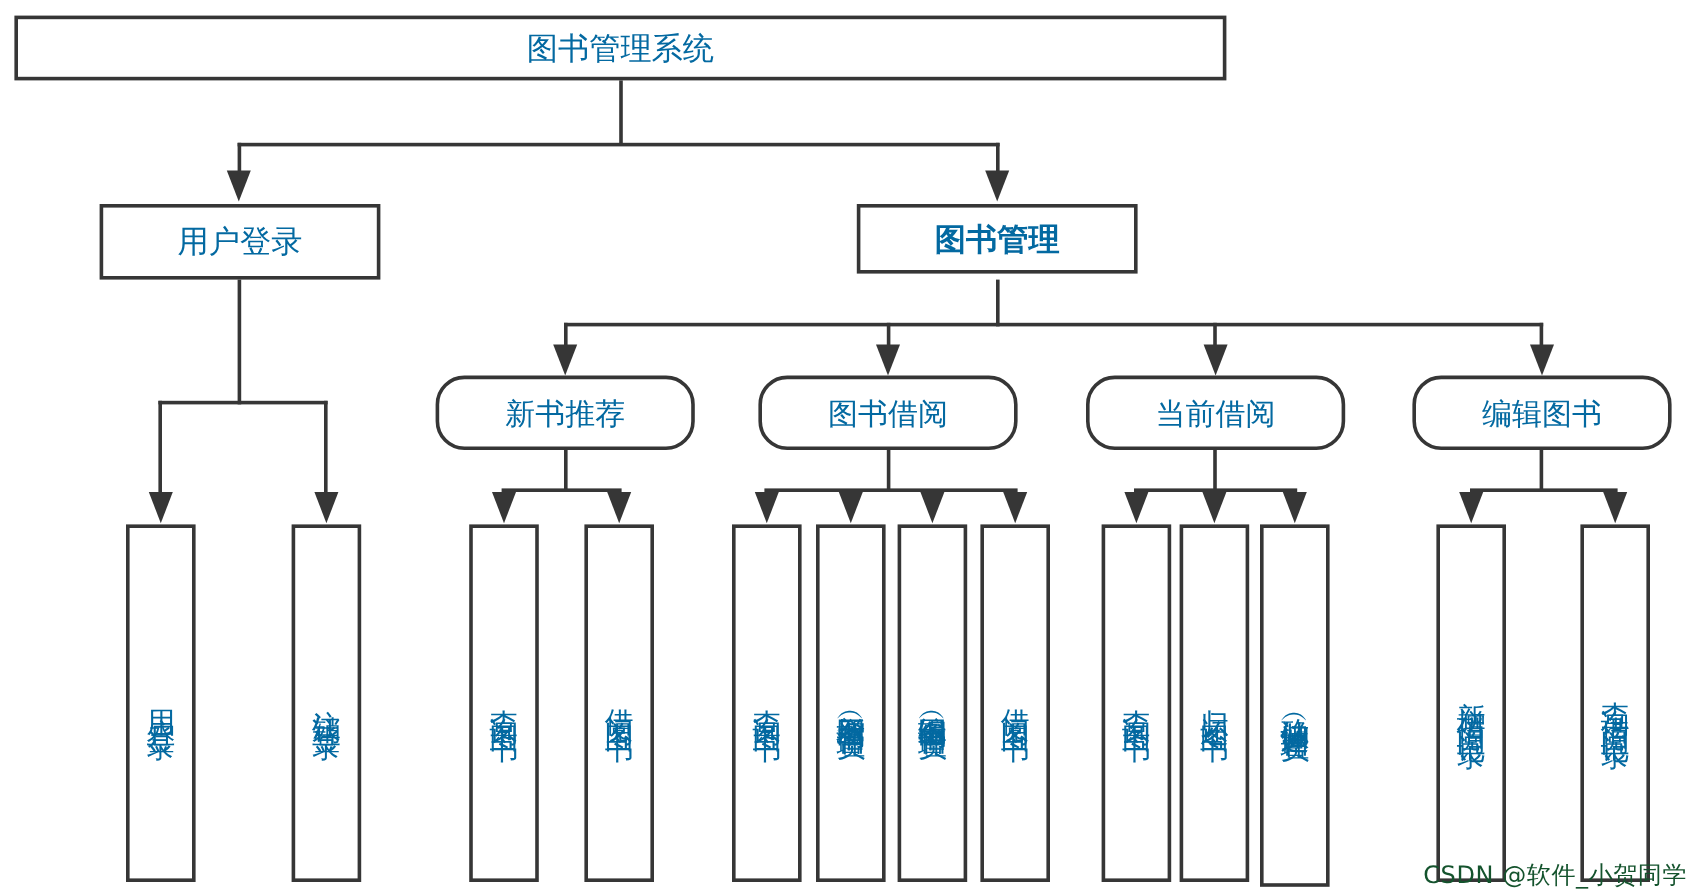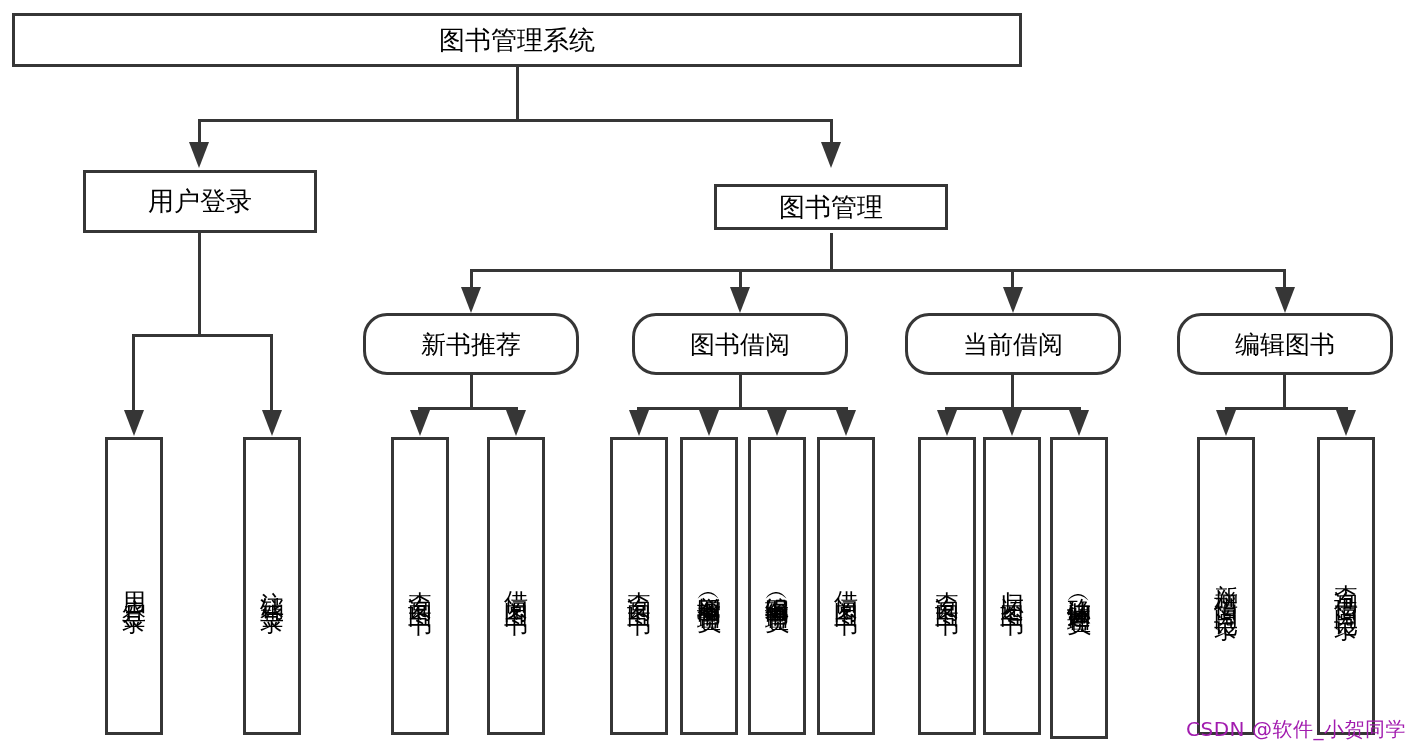--- a/index.html
+++ b/index.html
@@ -11,21 +11,21 @@
     overflow:hidden;
   }
   .node{
     position:absolute;
     box-sizing:border-box;
     border:3px solid #363636;
     background:#ffffff;
     display:flex;
     align-items:center;
     justify-content:center;
-    color:#000000;
+    color:#0369a1;
   }
   .node .lbl{white-space:nowrap;}
   .h1-node{font-size:26px;}
   .h2-node{font-size:26px;}
   .h3-node{font-size:25px;border-radius:24px;}
   .leaf{font-size:24px;}
   .leaf .lbl{
     writing-mode:vertical-rl;
     text-orientation:mixed;
     letter-spacing:7px;
@@ -40,21 +40,21 @@
     position:absolute;
     width:0;height:0;
     border-left:10px solid transparent;
     border-right:10px solid transparent;
     border-top:26px solid #363636;
   }
   .watermark{
     position:absolute;
     left:1186px;top:716px;
     font-size:20px;
-    color:#a21caf;
+    color:#14532d;
     white-space:nowrap;
     z-index:10;
     letter-spacing:0.5px;
   }
 </style>
 </head>
 <body>
 
 <div class="stage">
 
@@ -65,21 +65,21 @@
   <div class="vline" style="left:516px;top:67px;height:54px;"></div>
   <div class="hline" style="left:198px;top:119px;width:635px;"></div>
   <div class="vline" style="left:198px;top:119px;height:25px;"></div>
   <div class="arrow" style="left:189px;top:142px;"></div>
   <div class="vline" style="left:830px;top:119px;height:25px;"></div>
   <div class="arrow" style="left:821px;top:142px;"></div>
 
   <div class="node h2-node" style="left:83px;top:170px;width:234px;height:63px;">
     <span class="lbl">用户登录</span>
   </div>
-  <div class="node h2-node" style="left:714px;top:184px;width:234px;height:46px;">
+  <div class="node h2-node" style="left:714px;top:170px;width:234px;height:58px;font-weight:bold;">
     <span class="lbl">图书管理</span>
   </div>
 
   <div class="vline" style="left:198px;top:233px;height:104px;"></div>
   <div class="hline" style="left:132px;top:334px;width:141px;"></div>
   <div class="vline" style="left:132px;top:334px;height:78px;"></div>
   <div class="arrow" style="left:124px;top:410px;"></div>
   <div class="vline" style="left:270px;top:334px;height:78px;"></div>
   <div class="arrow" style="left:262px;top:410px;"></div>
 

